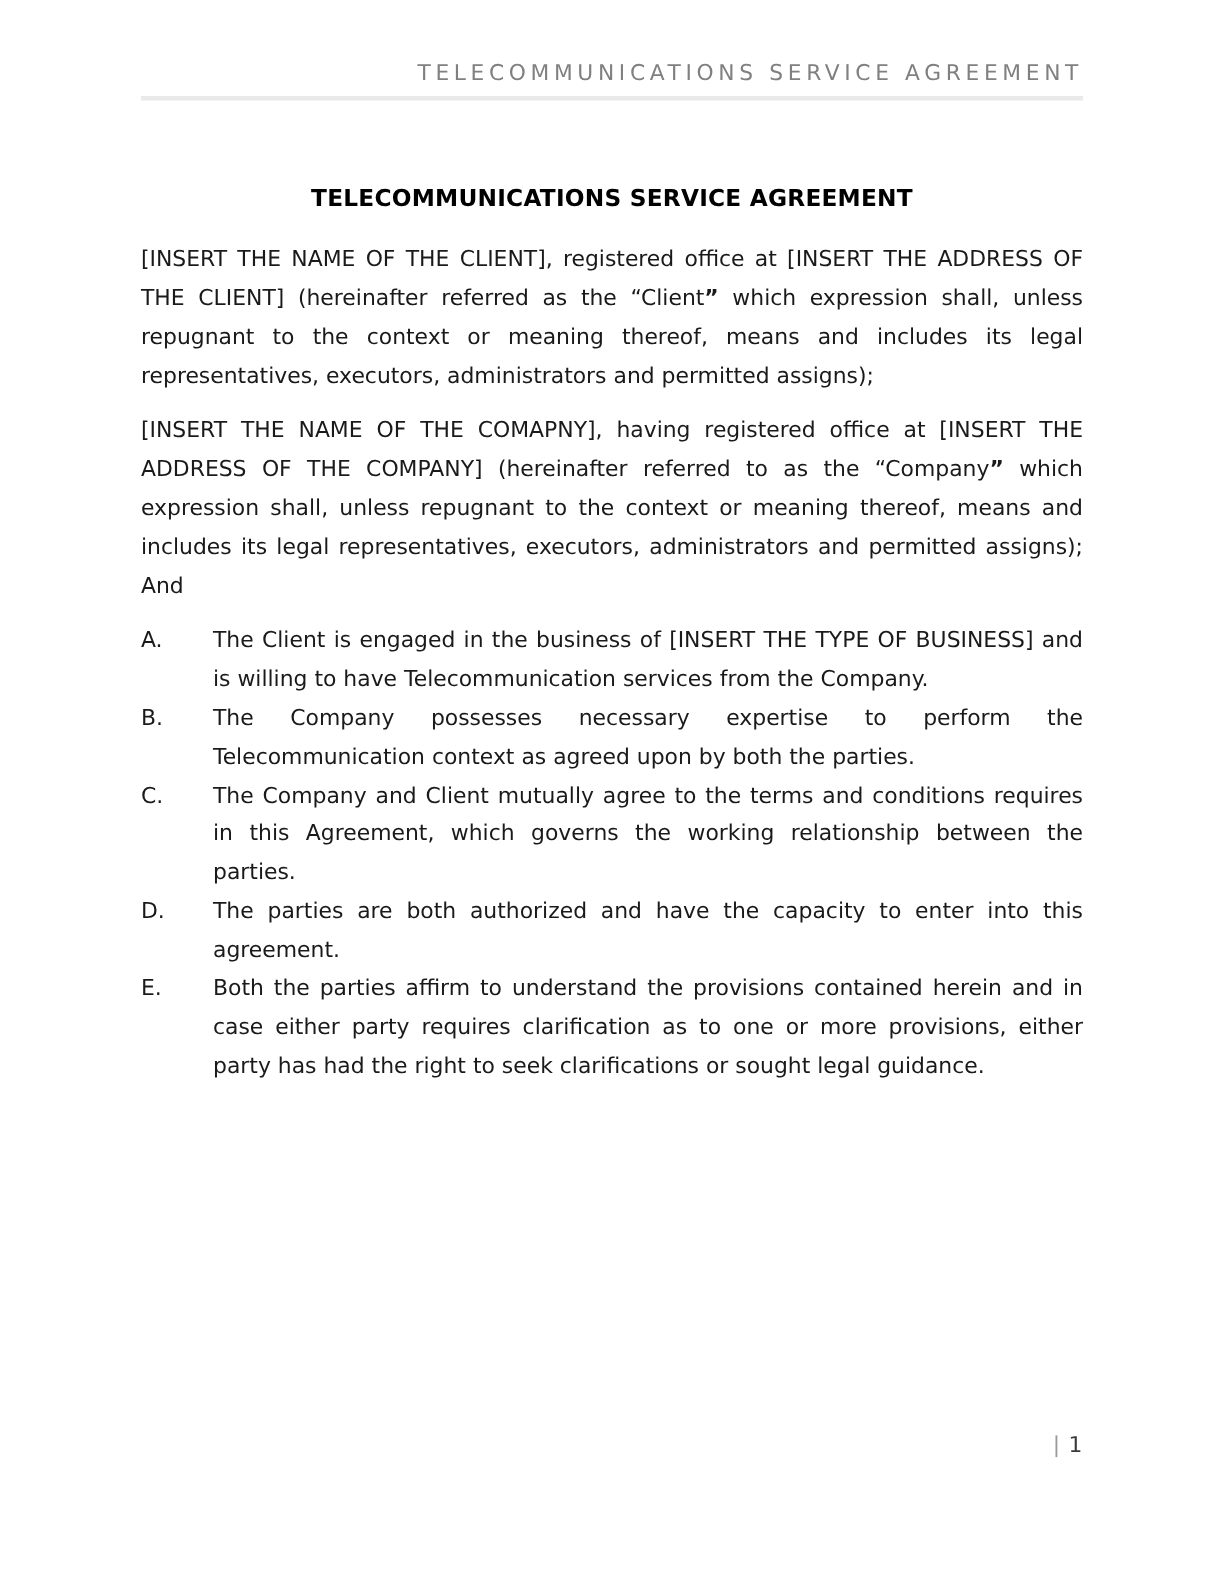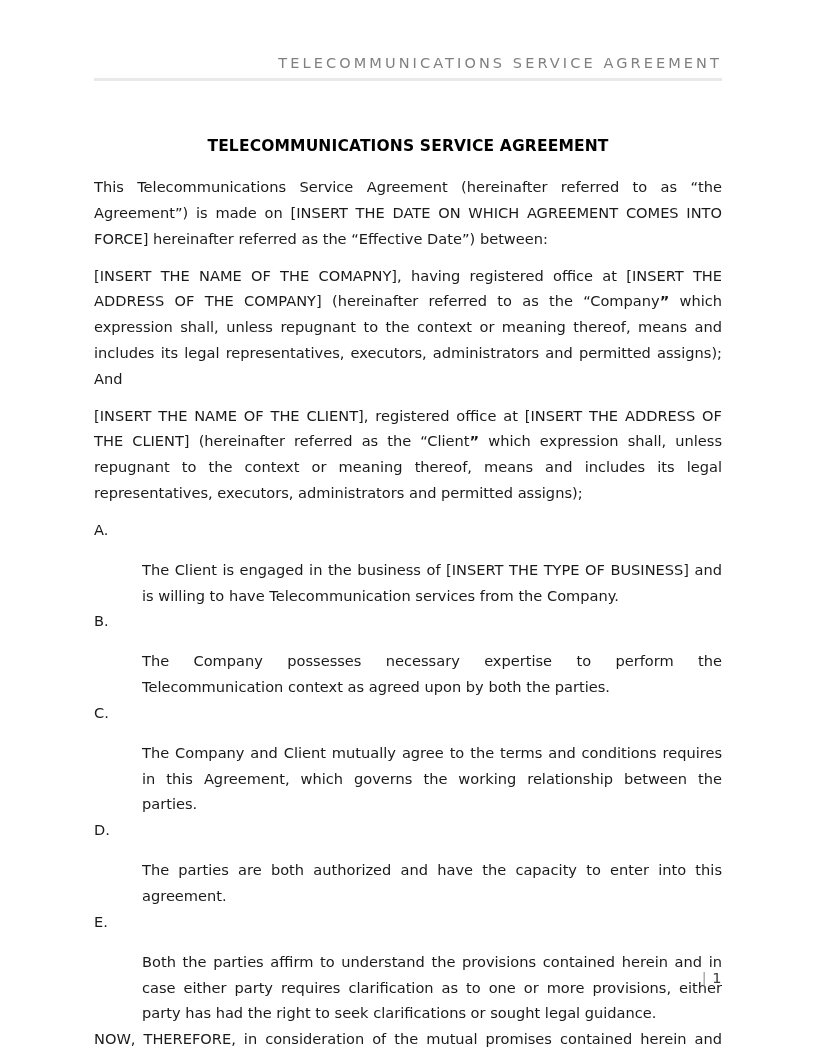--- a/index.html
+++ b/index.html
@@ -11,21 +11,21 @@
     width: 816px;
     height: 1056px;
     font-family: "DejaVu Sans", sans-serif;
     color: #1a1a1a;
     position: relative;
     overflow: hidden;
   }
   .page {
     position: absolute;
     left: 0;
-    top: 14px;
+    top: 0;
     width: 816px;
     height: 792px;
     box-sizing: border-box;
     border-radius: 16px;
   }
 
   
   .doc-header {
     position: absolute;
     left: 94px;
@@ -98,21 +98,20 @@
     line-height: 25.8px;
     color: #1a1a1a;
   }
   .list-text {
     flex: 1 1 auto;
     font-size: 14.6px;
     line-height: 25.8px;
     text-align: justify;
     text-justify: inter-word;
     color: #1a1a1a;
-    margin-top: 40px;
   }
 
   .closing {
     margin-top: 28px;
   }
 
   
   .doc-footer {
     position: absolute;
     left: 94px;
@@ -134,25 +133,24 @@
 
   <div class="doc-header">
     <div class="doc-header-text">TELECOMMUNICATIONS SERVICE AGREEMENT</div>
     <div class="doc-header-rule"></div>
   </div>
 
   <div class="content">
 
     <div class="doc-title">TELECOMMUNICATIONS SERVICE AGREEMENT</div>
 
-    <p class="para">This Telecommunications Service Agreement (hereinafter referred to as “the Agreement”) is made on [INSERT THE DATE ON WHICH AGREEMENT COMES INTO FORCE] hereinafter referred as the “Effective Date”) between:</p>
+
+    <p class="para"><span>[INSERT THE NAME OF THE CLIENT], registered office at [INSERT THE ADDRESS OF THE CLIENT] (hereinafter referred as the “Client</span><b class="q">”</b><span> which expression shall, unless repugnant to the context or meaning thereof, means and includes its legal representatives, executors, administrators and permitted assigns);</span></p>
 
     <p class="para"><span>[INSERT THE NAME OF THE COMAPNY], having registered office at [INSERT THE ADDRESS OF THE COMPANY] (hereinafter referred to as the “Company</span><b class="q">”</b><span> which expression shall, unless repugnant to the context or meaning thereof, means and includes its legal representatives, executors, administrators and permitted assigns); And</span></p>
-
-    <p class="para"><span>[INSERT THE NAME OF THE CLIENT], registered office at [INSERT THE ADDRESS OF THE CLIENT] (hereinafter referred as the “Client</span><b class="q">”</b><span> which expression shall, unless repugnant to the context or meaning thereof, means and includes its legal representatives, executors, administrators and permitted assigns);</span></p>
 
 
     <div class="list">
 
       <div class="list-item">
         <div class="list-marker">A.</div>
         <div class="list-text">The Client is engaged in the business of [INSERT THE TYPE OF BUSINESS] and is willing to have Telecommunication services from the Company.</div>
       </div>
 
       <div class="list-item">
@@ -170,21 +168,20 @@
         <div class="list-text">The parties are both authorized and have the capacity to enter into this agreement.</div>
       </div>
 
       <div class="list-item">
         <div class="list-marker">E.</div>
         <div class="list-text">Both the parties affirm to understand the provisions contained herein and in case either party requires clarification as to one or more provisions, either party has had the right to seek clarifications or sought legal guidance.</div>
       </div>
 
     </div>
 
-    <p class="para closing">NOW, THEREFORE, in consideration of the mutual promises contained herein and intending to, be legally bound, the Parties have agreed as follows:</p>
 
   </div>
 
   <div class="doc-footer">
     <span class="bar">|</span>
     <span>1</span>
   </div>
 
 </div>
 

